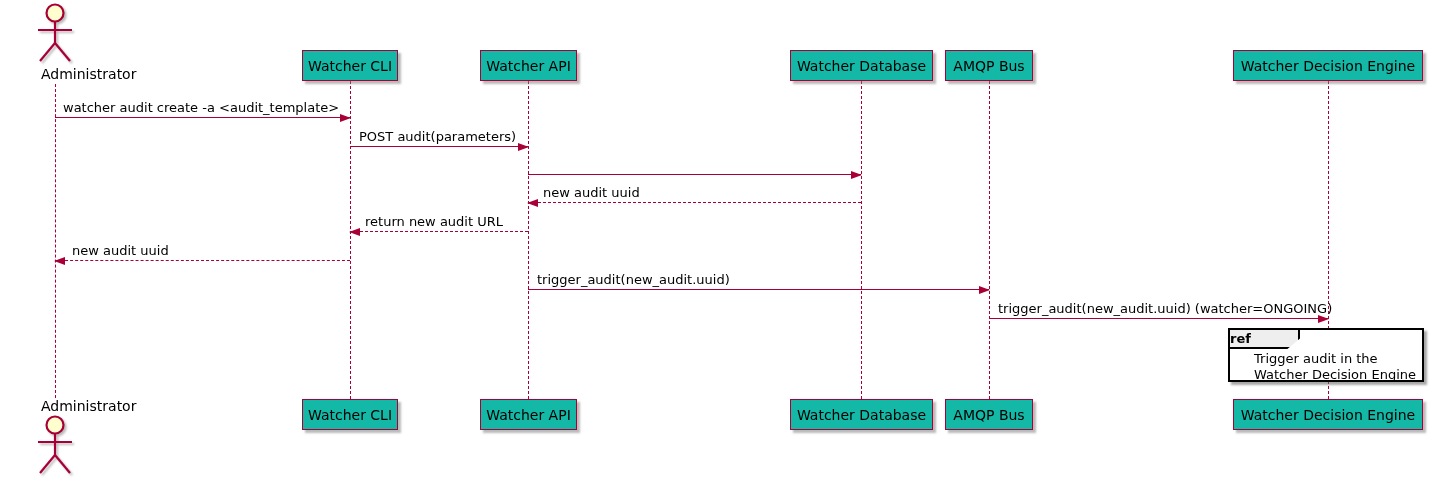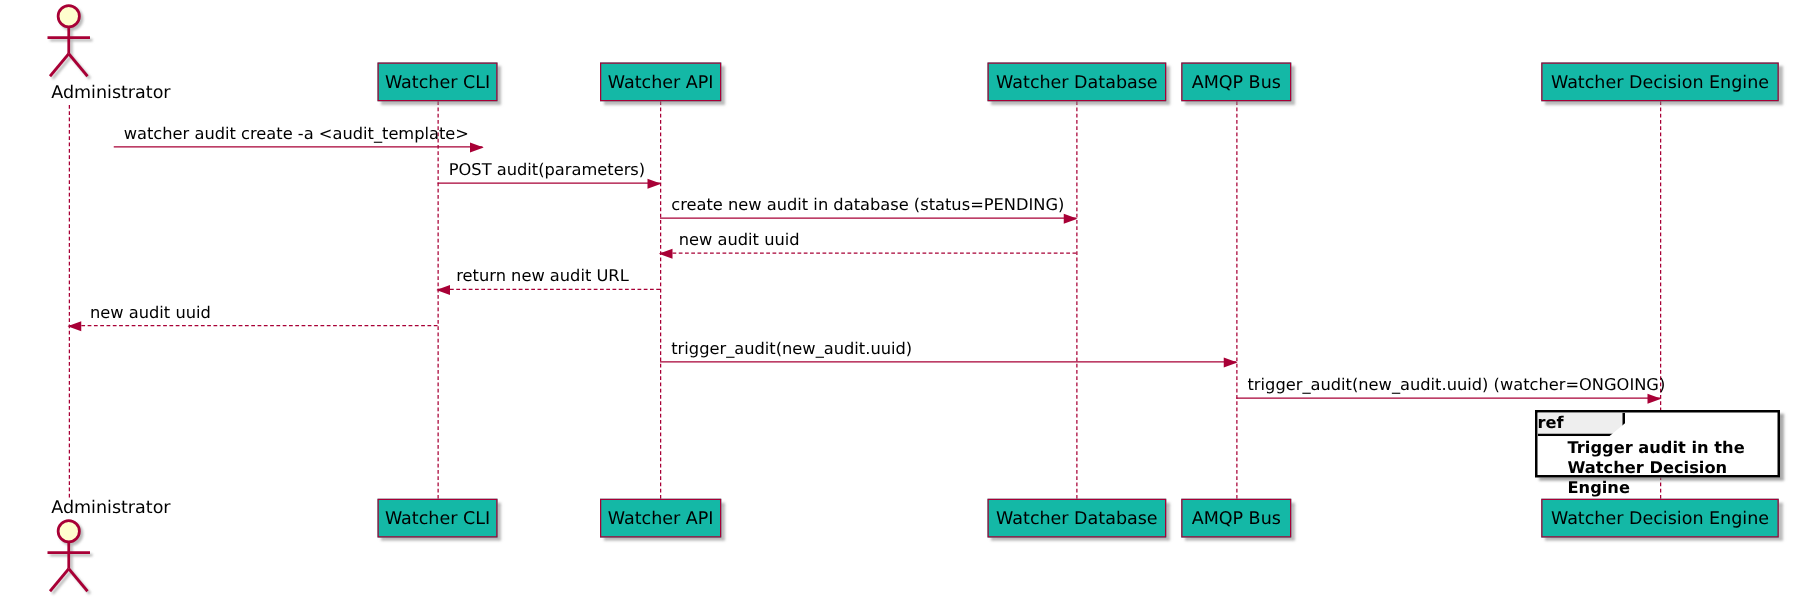--- a/index.html
+++ b/index.html
@@ -32,21 +32,21 @@
   .ref-box {
     position:absolute; background:#ffffff; border:2px solid #000;
     box-shadow:3px 3px 2px rgba(110,110,110,0.6);
   }
   .ref-tab {
     position:absolute; top:0; left:0; width:70px; height:19px;
     background:#EEEEEE; border-right:2px solid #000; border-bottom:2px solid #000;
     clip-path:polygon(0 0, 100% 0, 100% 45%, 82% 100%, 0 100%);
     font-size:13px; font-weight:bold; line-height:17px;
   }
-  .ref-content { position:absolute; top:21px; left:24px; font-size:13px; line-height:16px;font-weight:bold; }
+  .ref-content { position:absolute; top:21px; left:24px; font-size:13px; line-height:16px; }
 </style>
 </head>
 <body>
 
 <div class="canvas">
 
   <div class="lifeline" style="left:55px;  top:84px; height:314px;"></div>
   <div class="lifeline" style="left:350px; top:81px; height:318px;"></div>
   <div class="lifeline" style="left:528px; top:81px; height:318px;"></div>
   <div class="lifeline" style="left:861px; top:81px; height:318px;"></div>
@@ -76,34 +76,33 @@
   <div class="participant" style="left:790px;  top:50px; width:143px;">Watcher Database</div>
   <div class="participant" style="left:945px;  top:50px; width:88px;">AMQP Bus</div>
   <div class="participant" style="left:1233px; top:50px; width:190px;">Watcher Decision Engine</div>
 
   <div class="participant" style="left:302px;  top:399px; width:96px;">Watcher CLI</div>
   <div class="participant" style="left:480px;  top:399px; width:97px;">Watcher API</div>
   <div class="participant" style="left:790px;  top:399px; width:143px;">Watcher Database</div>
   <div class="participant" style="left:945px;  top:399px; width:88px;">AMQP Bus</div>
   <div class="participant" style="left:1233px; top:399px; width:190px;">Watcher Decision Engine</div>
 
-  <div class="msg" style="left:55px; top:100px; width:295px;margin-left:36px;">
+  <div class="msg" style="left:55px; top:100px; width:295px;">
     <div class="msg-label" style="left:8px;">watcher audit create -a &lt;audit_template&gt;</div>
     <div class="msg-line solid"></div>
     <div class="arrowhead right"></div>
   </div>
 
   <div class="msg" style="left:350px; top:129px; width:178px;">
     <div class="msg-label" style="left:9px;">POST audit(parameters)</div>
     <div class="msg-line solid"></div>
     <div class="arrowhead right"></div>
   </div>
 
   <div class="msg" style="left:528px; top:157px; width:333px;">
-    <div class="msg-label" style="left:9px;">create new audit in database (status=PENDING)</div>
     <div class="msg-line solid"></div>
     <div class="arrowhead right"></div>
   </div>
 
   <div class="msg" style="left:528px; top:185px; width:333px;">
     <div class="msg-label" style="left:15px;">new audit uuid</div>
     <div class="msg-line dashed"></div>
     <div class="arrowhead left"></div>
   </div>
 

